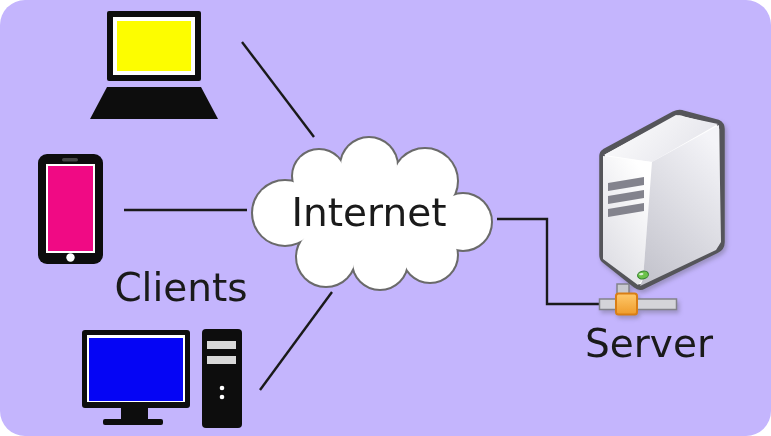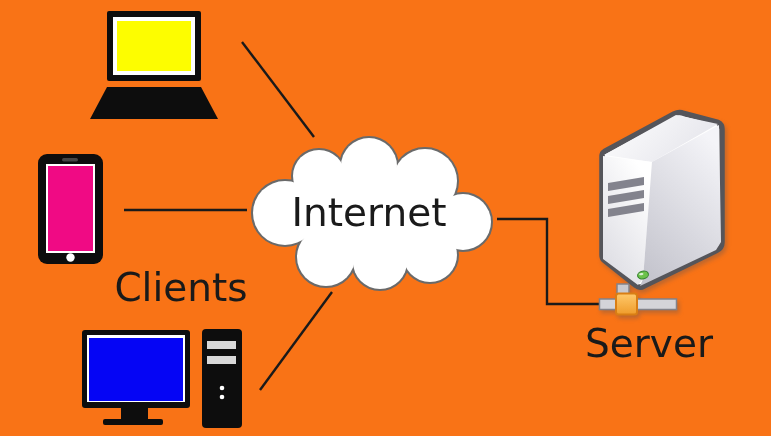--- a/index.html
+++ b/index.html
@@ -4,23 +4,24 @@
 <style>
   html, body {
     margin: 0;
     padding: 0;
     background: #ffffff;
   }
   #stage {
     position: relative;
     width: 771px;
     height: 436px;
-    background: #f97316;
+    background: #c4b5fd;
     overflow: hidden;
     font-family: "DejaVu Sans", "Liberation Sans", sans-serif;
+    border-radius: 25px;
   }
   svg { display: block; }
   .diagram-label {
     font-family: "DejaVu Sans", "Liberation Sans", sans-serif;
     fill: #1a1a1a;
   }
   .conn { stroke: #1a1a1a; stroke-width: 2.4; fill: none; }
   .cloud-stroke { fill: #ffffff; stroke: #6a6a6a; stroke-width: 4; }
   .cloud-fill { fill: #ffffff; stroke: none; }
   .server-wrap { filter: drop-shadow(2px 3px 2px rgba(80,80,90,0.35)); }

